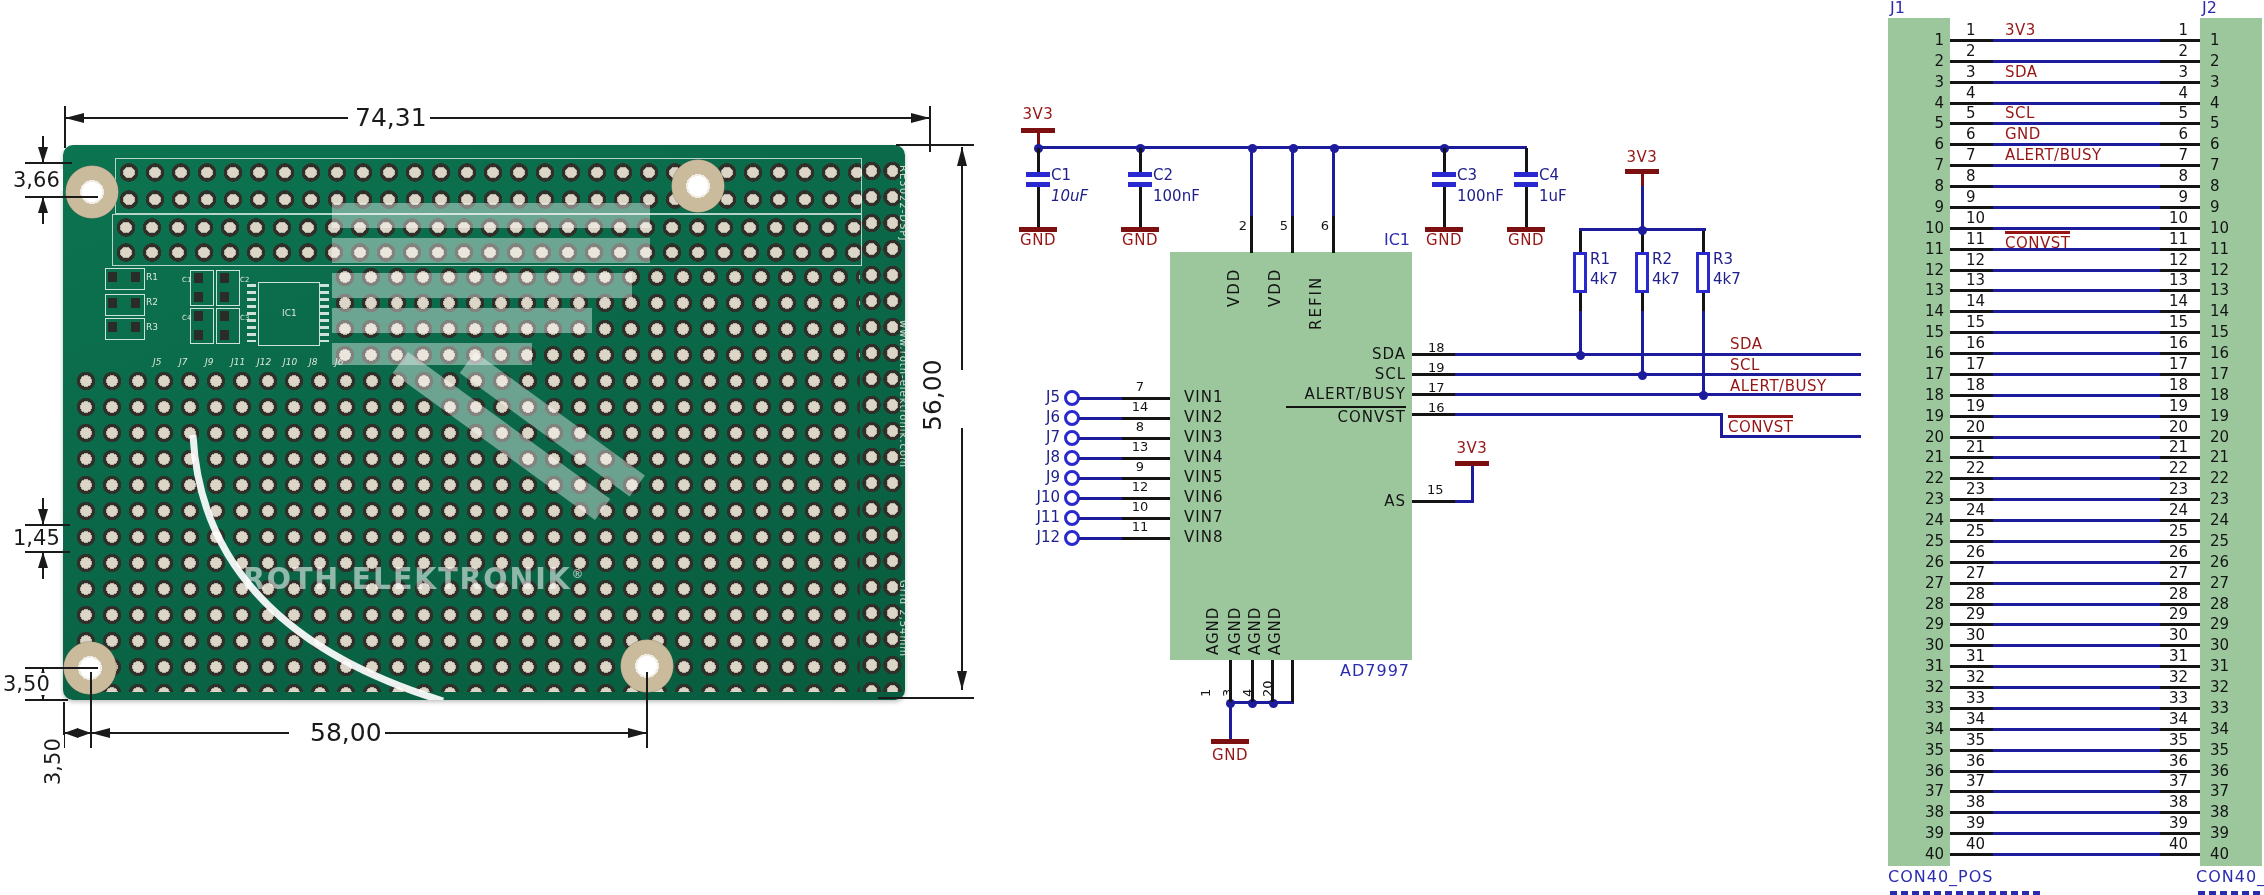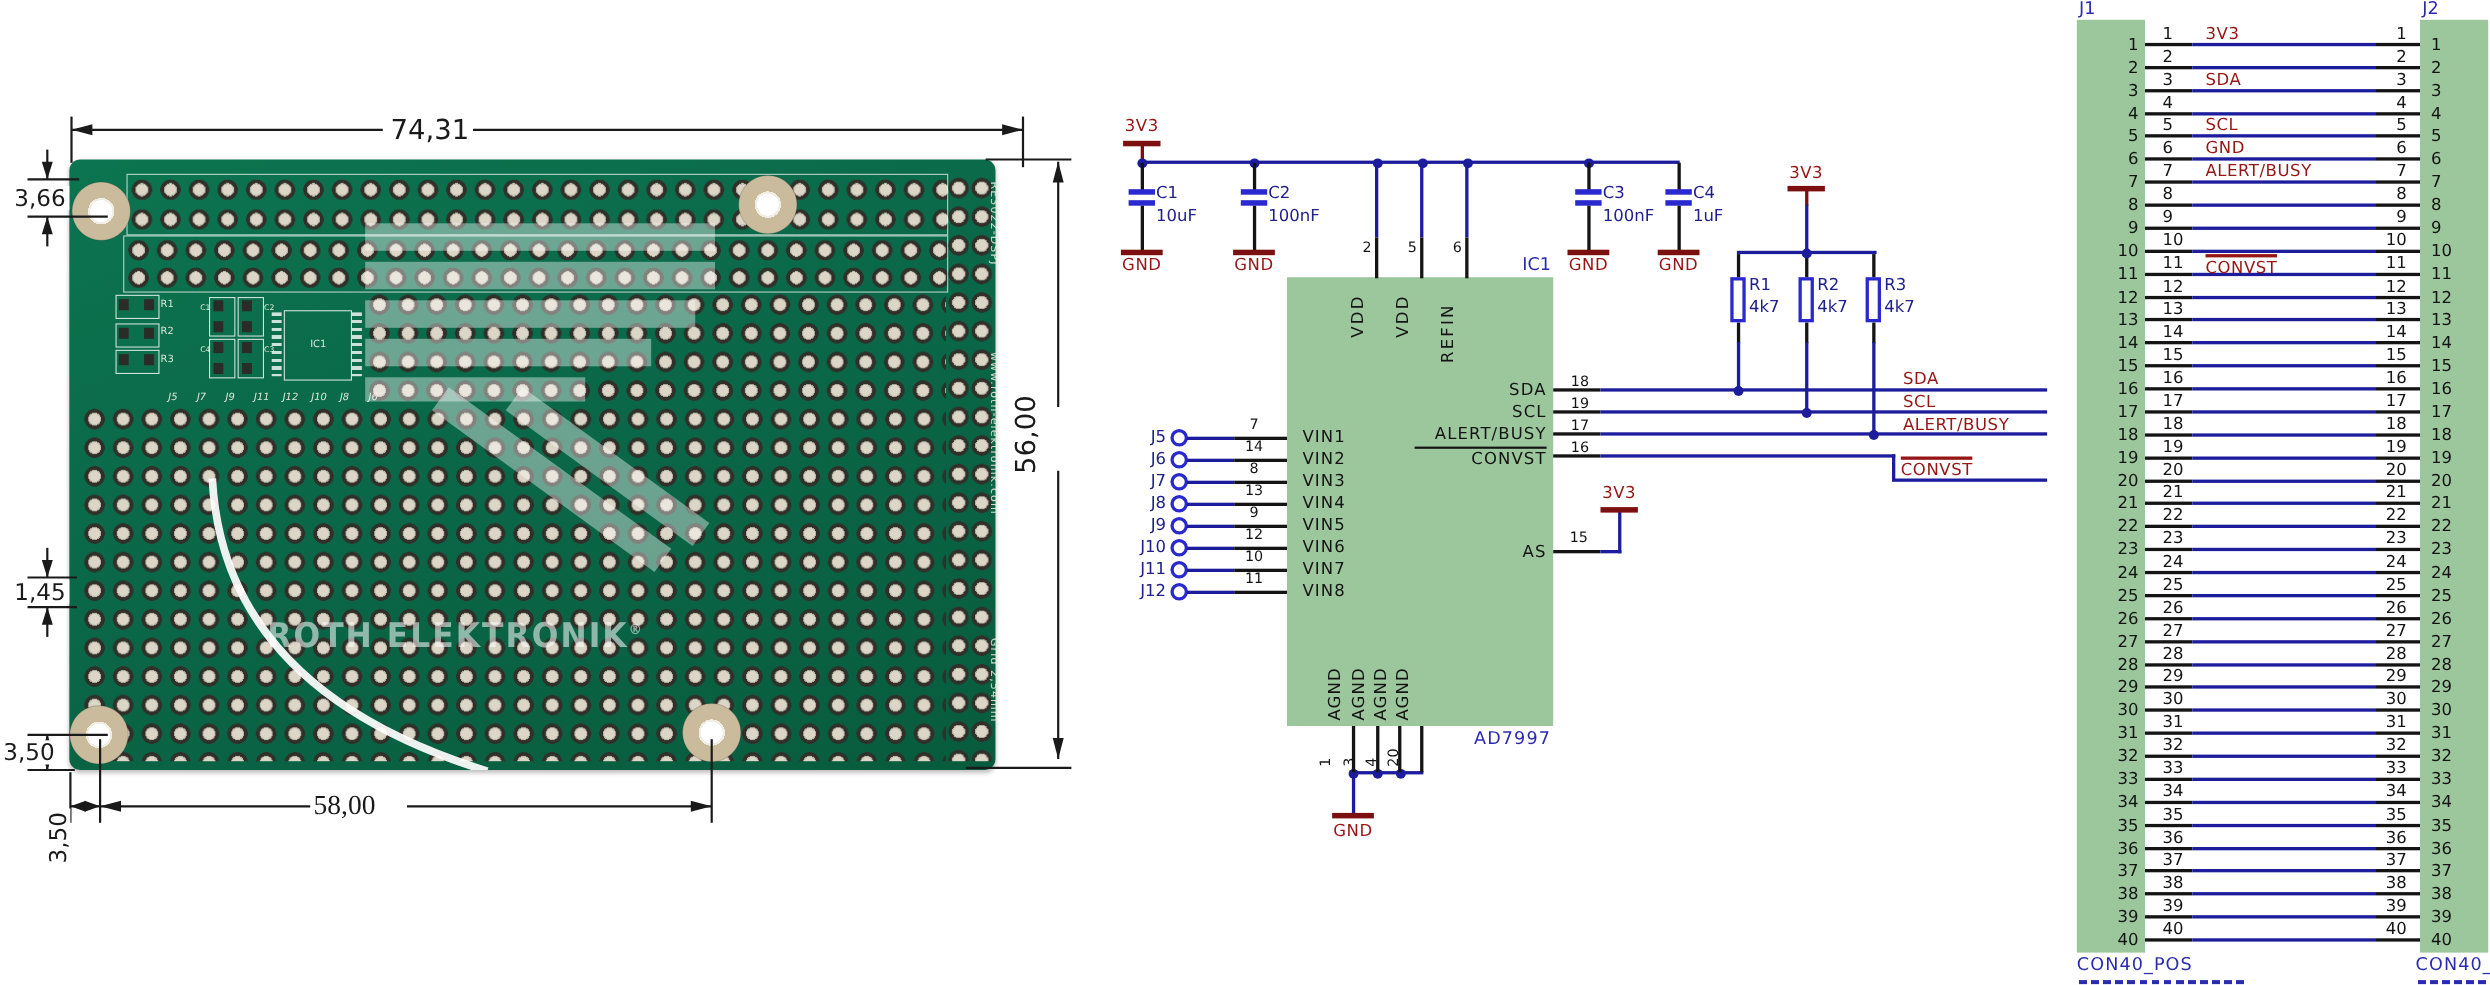--- a/index.html
+++ b/index.html
@@ -155,21 +155,21 @@
       <line x1="647" y1="672" x2="647" y2="748"></line>
     </g>
   </svg>
 
   <div class="dim" style="left:352px;top:105px;">74,31</div>
   <div class="dim dimv" style="left:946px;top:408px;">56,00</div>
   <div class="dim dimsm" style="left:10px;top:169px;">3,66</div>
   <div class="dim dimsm" style="left:10px;top:527px;">1,45</div>
   <div class="dim dimsm" style="left:0px;top:673px;">3,50</div>
   <div class="dim dimsm dimv" style="left:64px;top:766px;">3,50</div>
-  <div class="dim" style="left:282px;top:720px;font-family:Liberation Serif, serif;">58,00</div>
+  <div class="dim" style="left:307px;top:720px;">58,00</div>
 
   <div class="icbody" style="left:1170px;top:252px;width:242px;height:408px;"></div>
   <div class="t ref rgt" style="left:1362px;top:232px;width:48px;font-size:16px;">IC1</div>
   <div class="t ref rgt" style="left:1300px;top:663px;width:110px;font-size:16px;letter-spacing:1px;">AD7997</div>
 
   <div class="t red ctr" style="left:1018px;top:106px;width:40px;">3V3</div>
   <div class="t red ctr" style="left:1622px;top:149px;width:40px;">3V3</div>
   <div class="t red ctr" style="left:1452px;top:440px;width:40px;">3V3</div>
   <div class="t red ctr" style="left:1198px;top:747px;width:64px;">GND</div>
 
@@ -230,21 +230,21 @@
     <div class="dot" style="left: 1699px; top: 391px;"></div>
     <div class="dot" style="left: 1226px; top: 699px;"></div>
     <div class="dot" style="left: 1248px; top: 699px;"></div>
     <div class="dot" style="left: 1269px; top: 699px;"></div>
     <div class="w wk" style="left: 1037px; top: 148px; width: 3px; height: 25px;"></div>
     <div class="w wc" style="left: 1026px; top: 172px; width: 24px; height: 5px;"></div>
     <div class="w wc" style="left: 1026px; top: 182px; width: 24px; height: 5px;"></div>
     <div class="w wk" style="left: 1037px; top: 187px; width: 3px; height: 41px;"></div>
     <div class="w wr" style="left: 1019px; top: 227px; width: 38px; height: 5px;"></div>
     <div class="t blue" style="left: 1051px; top: 167px;">C1</div>
-    <div class="t blue" style="left: 1051px; top: 188px;">10uF</div>
+    <div class="t blue" style="left: 1051px; top: 188px; font-style: italic;">10uF</div>
     <div class="t red ctr" style="left: 1008px; top: 232px; width: 60px;">GND</div>
     <div class="w wk" style="left: 1139px; top: 148px; width: 3px; height: 25px;"></div>
     <div class="w wc" style="left: 1128px; top: 172px; width: 24px; height: 5px;"></div>
     <div class="w wc" style="left: 1128px; top: 182px; width: 24px; height: 5px;"></div>
     <div class="w wk" style="left: 1139px; top: 187px; width: 3px; height: 41px;"></div>
     <div class="w wr" style="left: 1121px; top: 227px; width: 38px; height: 5px;"></div>
     <div class="t blue" style="left: 1153px; top: 167px;">C2</div>
     <div class="t blue" style="left: 1153px; top: 188px;">100nF</div>
     <div class="t red ctr" style="left: 1110px; top: 232px; width: 60px;">GND</div>
     <div class="w wk" style="left: 1443px; top: 148px; width: 3px; height: 25px;"></div>

